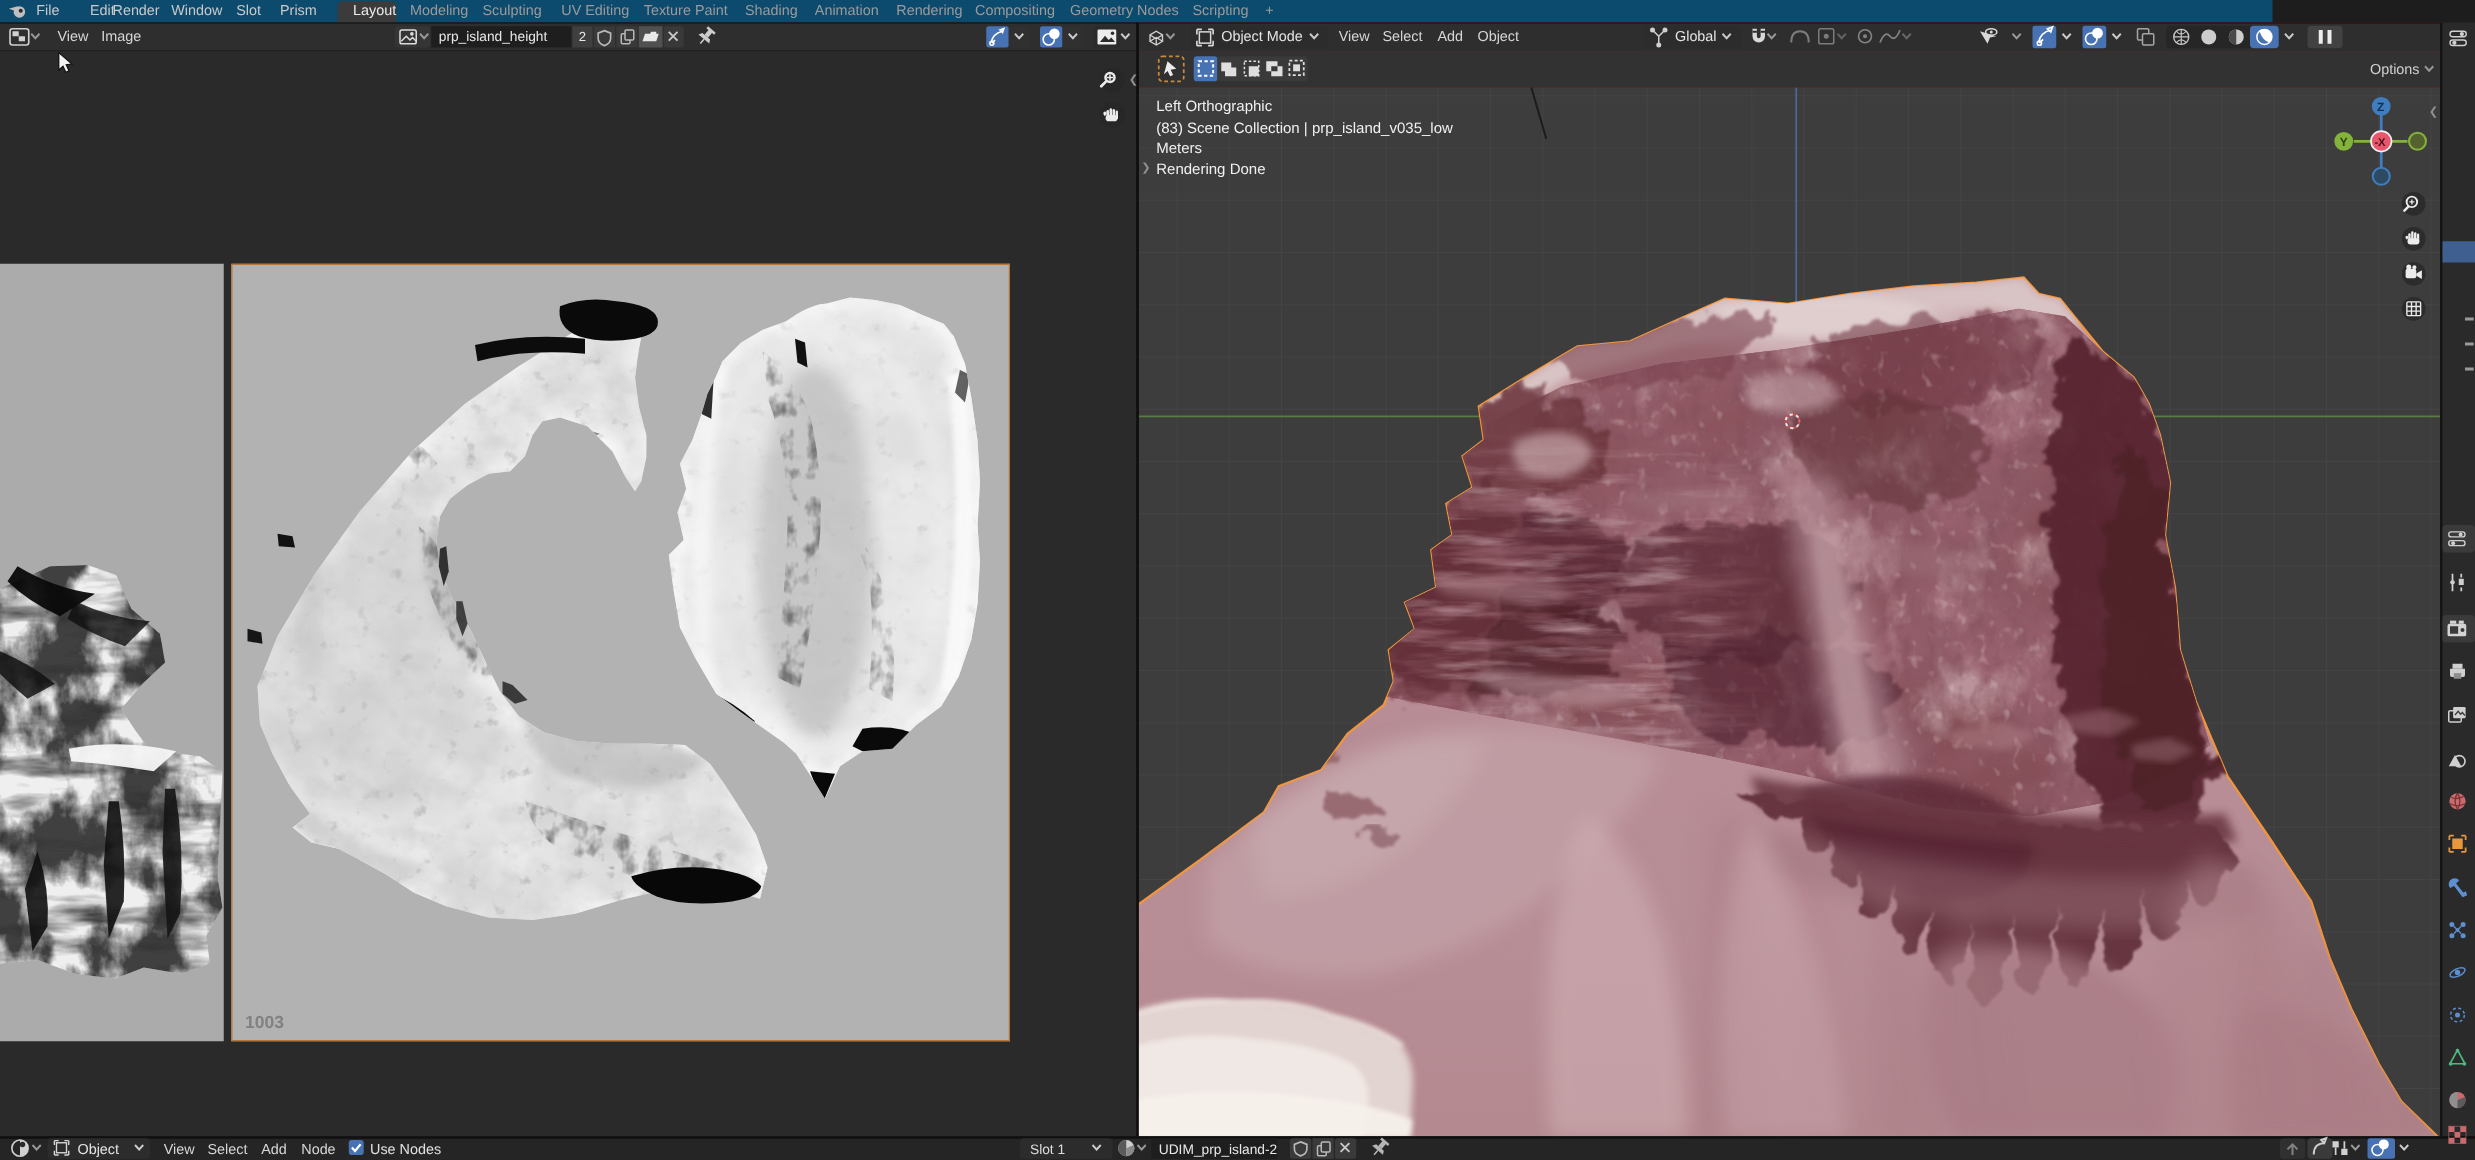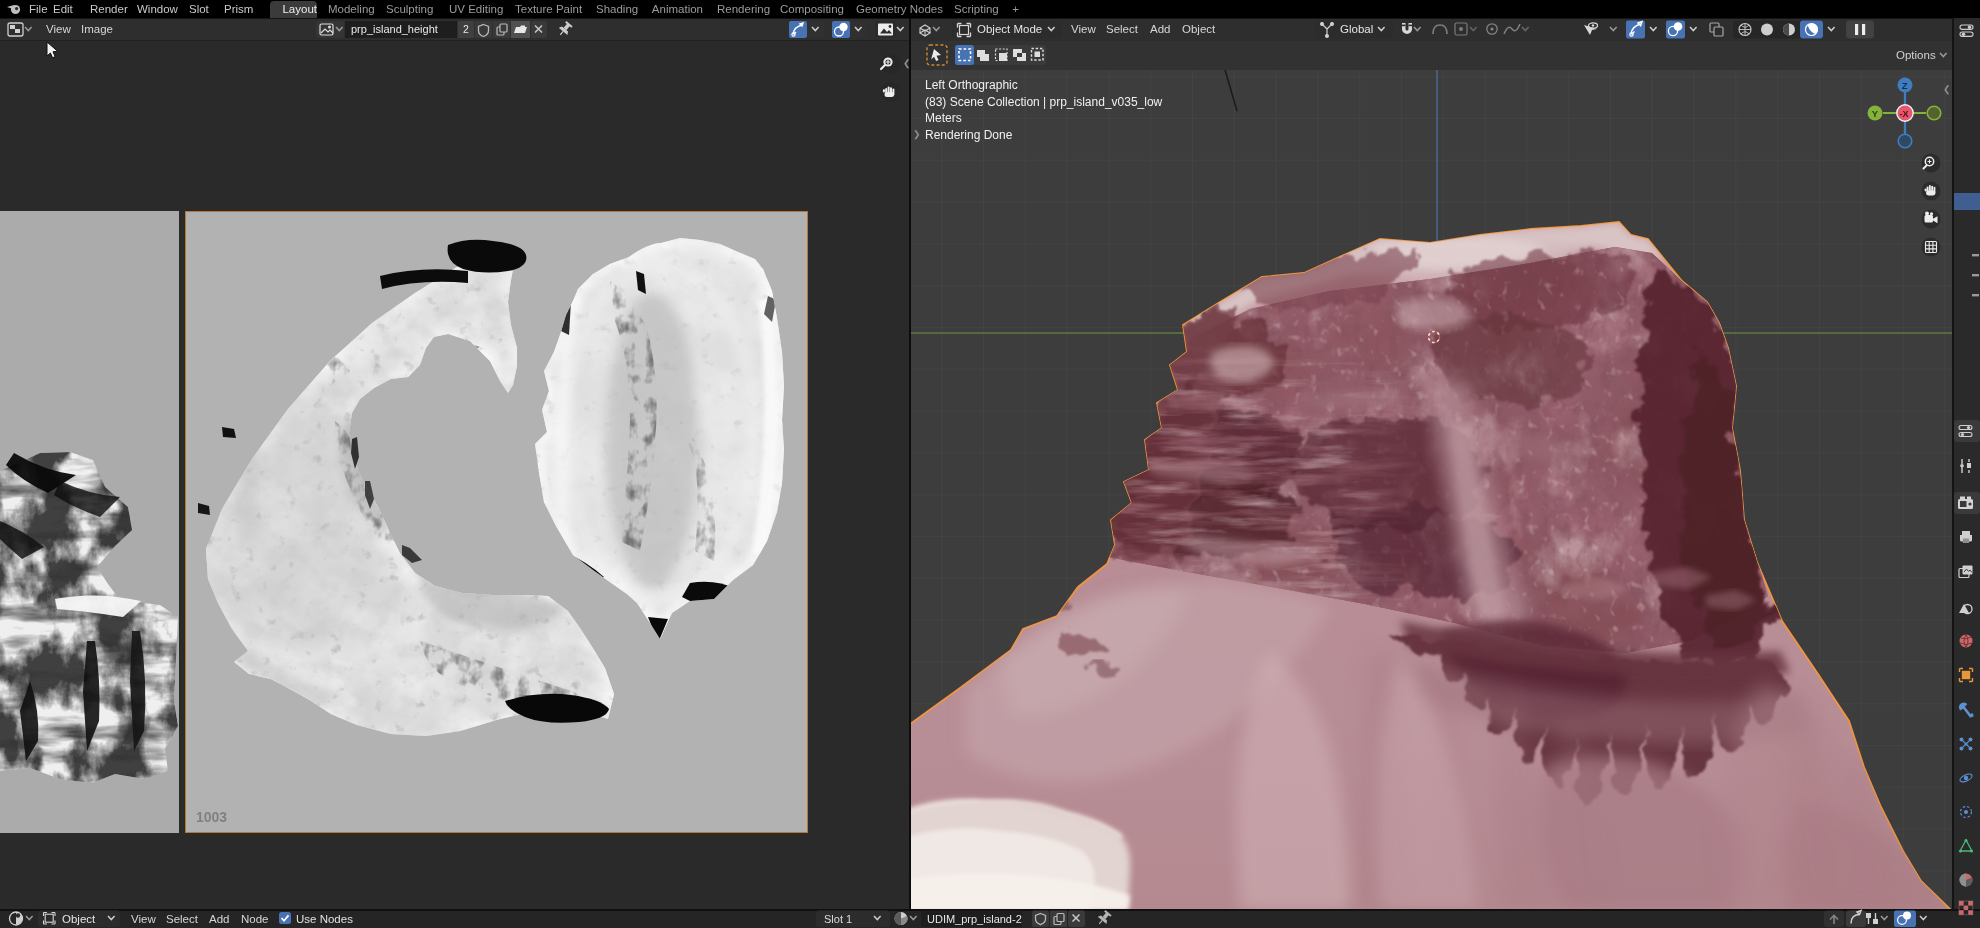--- a/index.html
+++ b/index.html
@@ -1,19 +1,19 @@
 <!DOCTYPE html>
 <html><head>
 <meta charset="utf-8">
 <style>
 * { margin:0; padding:0; box-sizing:border-box; -webkit-font-smoothing:antialiased; }
 html,body { width:1980px; height:928px; overflow:hidden; background:#1d1d1d;
   font-family:"Liberation Sans", sans-serif; }
 .abs { position:absolute; }
-#topbar { position:absolute; left:0; top:0; width:1980px; height:18px; background:#000000; }
+#topbar { position:absolute; left:0; top:0; width:1818px; height:18px; background:#0c4a6e; }
 .tmenu { position:absolute; top:0; height:18px; line-height:18px; font-size:11.5px; color:#c9c9c9; }
 .wtab { position:absolute; top:1px; height:17px; line-height:17px; font-size:11.5px; color:#9b9b9b; text-align:right; border-radius:4px 4px 0 0; white-space:nowrap; }
 .wtab.active { background:#3b3b3b; color:#ececec; }
 #imged { position:absolute; left:0; top:18px; width:910px; height:891px; background:#2a2a2a; border-top:1px solid #131313; }
 #imghdr { position:absolute; left:0; top:0; width:910px; height:22px; background:#2e2e2e; border-bottom:1px solid #202020;}
 #vp { position:absolute; left:911px; top:18px; width:1041px; height:891px; background:#7f1d1d; border-top:1px solid #131313;padding-left:11px; }
 #vphdr { position:absolute; left:0; top:0; width:1041px; height:22px; background:#2e2e2e; }
 #vptool { position:absolute; left:0; top:22px; width:1041px; height:29px; background:#323232; }
 #props { position:absolute; left:1952px; top:18px; width:28px; height:891px; background:#2a2a2a; border-left:2px solid #141414;}
 #bottom { position:absolute; left:0; top:909px; width:1980px; height:19px; background:#252525; border-top:2px solid #101010; }
@@ -21,21 +21,21 @@
 </head>
 <body>
 
 <div id="topbar">
   <svg class="abs" style="left:6px;top:2px" width="16" height="14" viewBox="0 0 16 14">
     <circle cx="9.5" cy="7.5" r="4.6" fill="#bfbfbf"></circle>
     <circle cx="10.6" cy="6.6" r="1.6" fill="#2a2a2a"></circle>
     <path d="M1,5 L8,3 L7,7 Z" fill="#bfbfbf"></path>
   </svg>
   <span class="tmenu" style="left:29px">File</span>
-  <span class="tmenu" style="left:53px">Edit</span>
+  <span class="tmenu" style="left:72px">Edit</span>
   <span class="tmenu" style="left:90px">Render</span>
   <span class="tmenu" style="left:137px">Window</span>
   <span class="tmenu" style="left:189px">Slot</span>
   <span class="tmenu" style="left:224px">Prism</span>
   <span class="wtab active" style="left:270px;width:47px">Layout</span>
   <span class="wtab" style="left:328px;width:44px">Modeling</span>
   <span class="wtab" style="left:386px;width:47px">Sculpting</span>
   <span class="wtab" style="left:449px;width:49px">UV Editing</span>
   <span class="wtab" style="left:515px;width:62px">Texture Paint</span>
   <span class="wtab" style="left:596px;width:36px">Shading</span>

